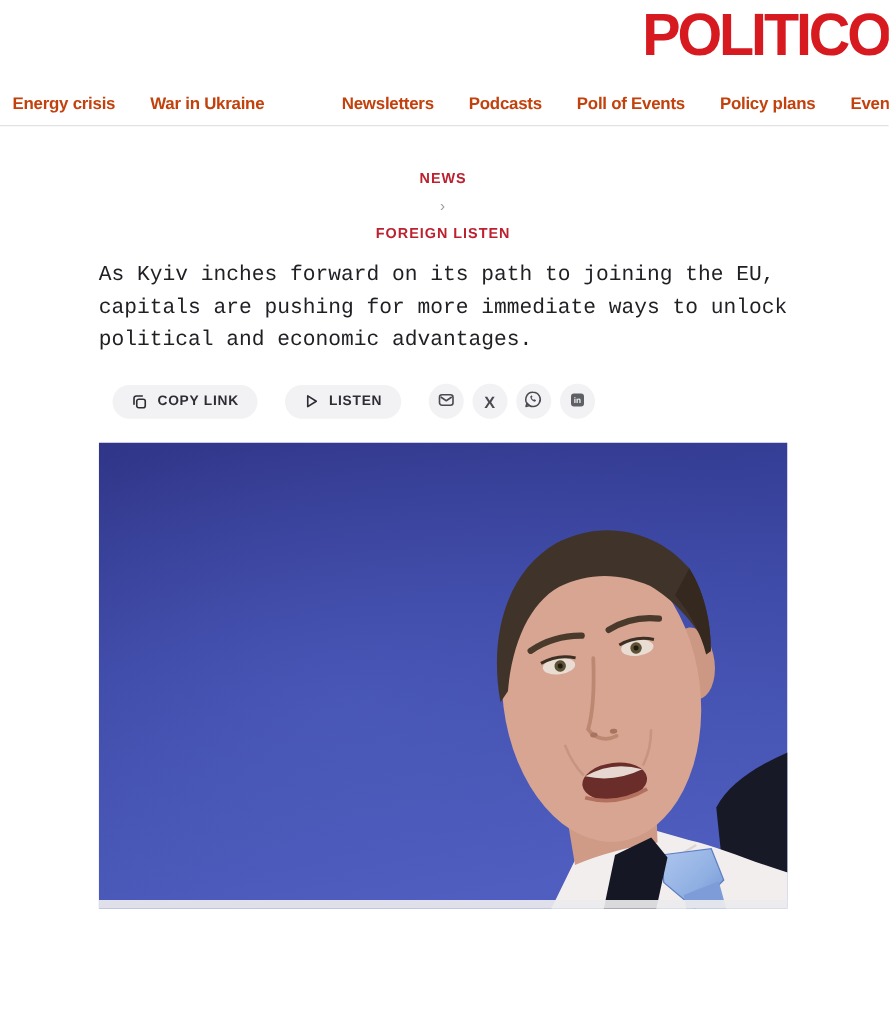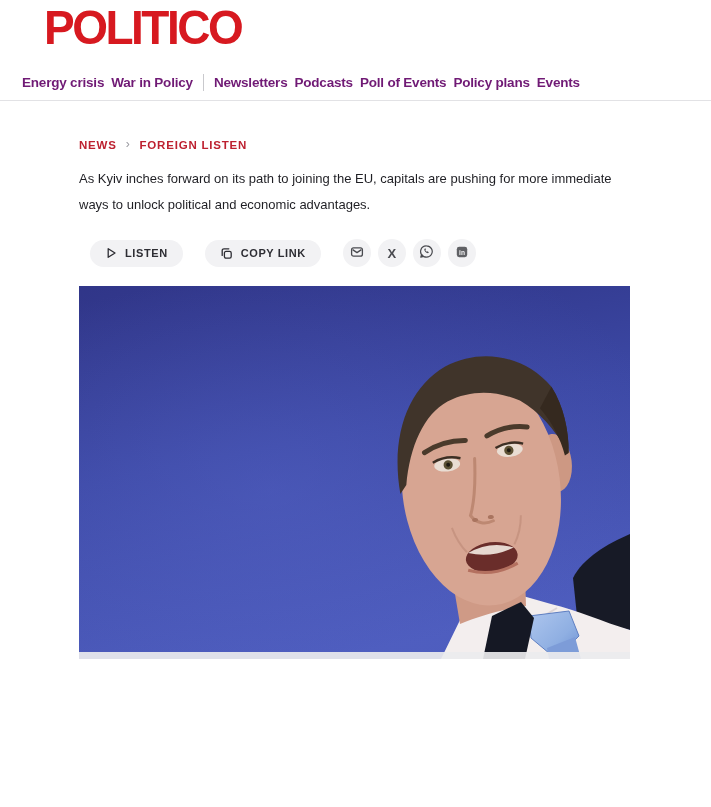--- a/index.html
+++ b/index.html
@@ -6,77 +6,78 @@
   html, body { background: #ffffff; }
   body {
     width: 711px; height: 807px;
     font-family: "Liberation Sans", sans-serif;
     color: #16161c;
     overflow: hidden;
     position: relative;
   }
 
   
-  .masthead { padding-top: 4px; text-align: left; padding-left: 44px; }
+  .masthead { padding-top: 4px; text-align: right; padding-left: 44px; }
   .logo {
     display: inline-block;
     font-family: "Liberation Sans", sans-serif;
     font-weight: 700;
     font-size: 46px;
     letter-spacing: -2.5px;
     color: #d71920;
     transform: scaleY(1.04);
     text-decoration: none;
     line-height: 1;
   }
 
   
   .topnav {
     margin-top: 24px;
-    padding: 0 22px;
+    padding: 0 10px;
     display: flex;
     align-items: center;
-    gap: 7px;
+    gap: 28px;
     font-size: 13.5px;
     font-weight: 700;
-    color: #701a75;
+    color: #c2410c;
   }
   .topnav .nav-item { cursor: pointer; white-space: nowrap; letter-spacing: -0.2px; }
   .nav-divider { width: 1px; height: 17px; background: #c9c9cd; margin: 0 3px; }
 
   .rule { margin-top: 9px; border: 0; border-top: 1px solid #e2e2e5; }
 
   
   .content { width: 551px; margin-left: 79px; }
 
   .breadcrumb {
     margin-top: 36px;
     display: flex;
-    align-items: flex-end;
+    align-items: center;
     gap: 9px;
     font-size: 11.5px;
     font-weight: 700;
     letter-spacing: 0.8px;
+    flex-direction: column;
   }
   .crumb { color: #bd2130; cursor: pointer; }
   .crumb-sep { color: #9b9ba1; font-size: 12px; font-weight: 400; }
 
   h1.headline {
     margin-top: 12px;
     font-size: 39px;
     line-height: 48px;
     font-weight: 700;
     letter-spacing: -0.8px;
     color: #141419;
   }
 
   .dek {
     margin-top: 15px;
-    font-family: Liberation Sans, sans-serif;
-    font-size: 13px;
+    font-family: Liberation Mono, monospace;
+    font-size: 17px;
     line-height: 26px;
     color: #1f1f24;
   }
 
   
   .actions {
     margin-top: 21px;
     margin-left: 11px;
     display: flex;
     align-items: center;
@@ -125,21 +126,21 @@
 </style>
 </head>
 <body>
 
 <header class="masthead">
   <a class="logo">POLITICO</a>
 </header>
 
 <nav class="topnav">
   <span class="nav-item">Energy crisis</span>
-  <span class="nav-item">War in Policy</span>
+  <span class="nav-item">War in Ukraine</span>
   <span class="nav-divider"></span>
   <span class="nav-item">Newsletters</span>
   <span class="nav-item">Podcasts</span>
   <span class="nav-item">Poll of Events</span>
   <span class="nav-item">Policy plans</span>
   <span class="nav-item">Events</span>
 </nav>
 
 <hr class="rule">
 
@@ -148,37 +149,37 @@
   <div class="breadcrumb">
     <span class="crumb">NEWS</span>
     <span class="crumb-sep">›</span>
     <span class="crumb">FOREIGN LISTEN</span>
   </div>
 
 
   <p class="dek">As Kyiv inches forward on its path to joining the EU, capitals are pushing for more immediate ways to unlock political and economic advantages.</p>
 
   <div class="actions">
-    <button class="pill-btn">
-      <span>
-        <svg width="12" height="12" viewBox="0 0 12 12">
-            <path d="M3.2 1.7 L10 6 L3.2 10.3 Z" fill="none" stroke="#2d2d33" stroke-width="1.3" stroke-linejoin="round"></path>
-          </svg>
-      </span>
-      <span>LISTEN</span>
-    </button>
-
     <button class="pill-btn">
       <span>
         <svg width="13" height="13" viewBox="0 0 13 13">
           <rect x="4.4" y="4.4" width="6.8" height="6.8" rx="1.6" fill="none" stroke="#2d2d33" stroke-width="1.3"></rect>
           <path d="M2.2 8.4 V3.6 A1.8 1.8 0 0 1 4 1.8 H8.8" fill="none" stroke="#2d2d33" stroke-width="1.3" stroke-linecap="round"></path>
         </svg>
       </span>
       <span>COPY LINK</span>
+    </button>
+
+    <button class="pill-btn">
+      <span>
+        <svg width="12" height="12" viewBox="0 0 12 12">
+            <path d="M3.2 1.7 L10 6 L3.2 10.3 Z" fill="none" stroke="#2d2d33" stroke-width="1.3" stroke-linejoin="round"></path>
+          </svg>
+      </span>
+      <span>LISTEN</span>
     </button>
 
     <div class="share-group">
       <button class="circle-btn">
         <span>
           <svg width="14" height="14" viewBox="0 0 14 14">
             <rect x="1.6" y="2.8" width="10.8" height="8.4" rx="2" fill="none" stroke="#4a4b50" stroke-width="1.3"></rect>
             <path d="M2.6 4.6 L7 7.6 L11.4 4.6" fill="none" stroke="#4a4b50" stroke-width="1.3" stroke-linejoin="round"></path>
           </svg>
         </span>

